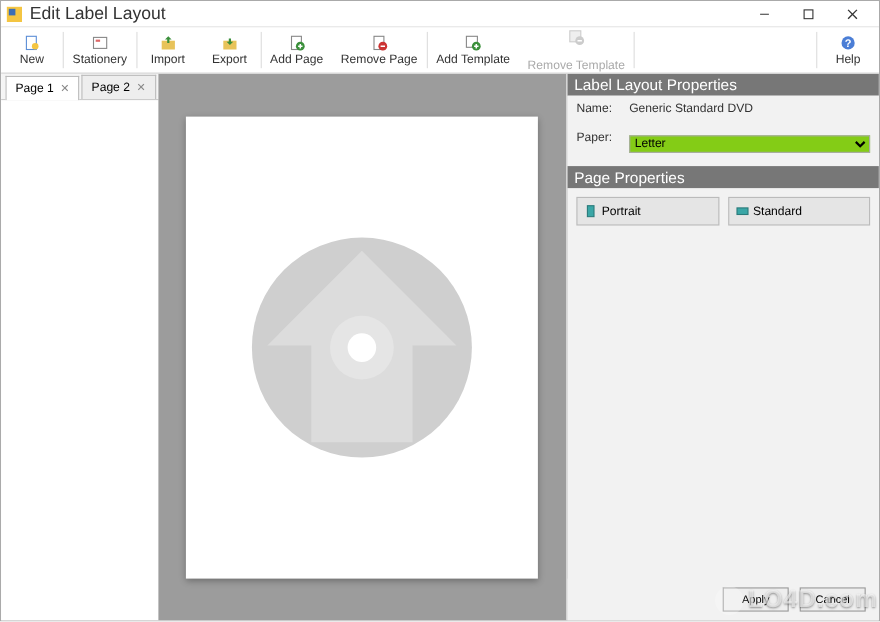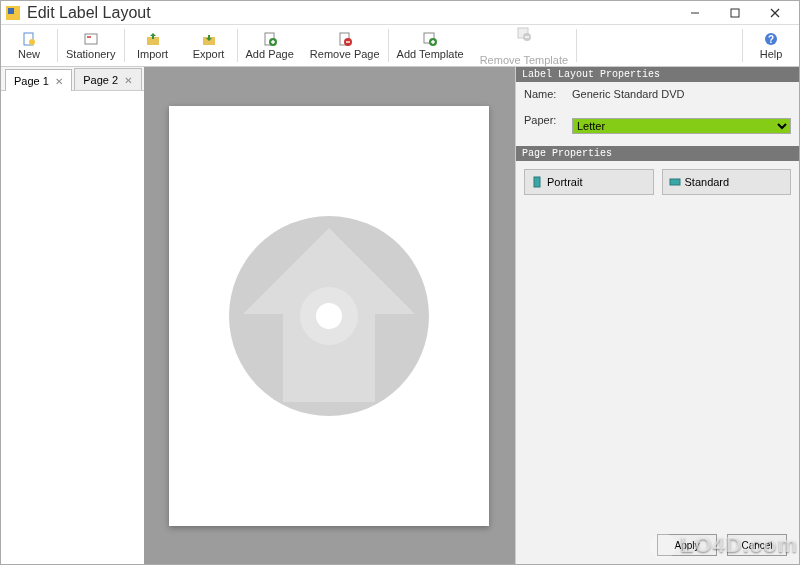--- a/index.html
+++ b/index.html
@@ -36,21 +36,21 @@
 
 
 .disc { position: relative; width: 200px; height: 200px; }
 .disc .outer { position: absolute; inset: 0; border-radius: 50%; background: #cfcfcf; }
 .disc .arrow { position: absolute; left: 50%; top: 50%; transform: translate(-50%,-50%); }
 .disc .hub { position: absolute; left: 50%; top: 50%; width: 58px; height: 58px; transform: translate(-50%,-50%); border-radius: 50%; background: #e5e5e5; }
 .disc .hole { position: absolute; left: 50%; top: 50%; width: 26px; height: 26px; transform: translate(-50%,-50%); border-radius: 50%; background: #fff; }
 
 
 .props { width: 284px; background: #f2f2f2; border-left: 1px solid #ccc; display: flex; flex-direction: column; font-size: 11px; }
-.props .sect-head { background: #777; color: #fff; font-size: 10px; padding: 2px 6px; font-family: Liberation Mono, monospace; }
+.props .sect-head { background: #777; color: #fff; font-size: 14px; padding: 2px 6px; }
 .props .sect-body { padding: 6px 8px; background: #f2f2f2; }
 .props .row { display: flex; align-items: center; margin-bottom: 6px; gap: 10px; }
 .props .row label { width: 38px; color: #333; }
 .props .row .val { flex: 1; color: #333; }
 .props select { flex: 1; font-size: 11px; height: 16px; border: 1px solid #aaa; background: #84cc16; margin-top: 12px; }
 .page-opts { display: flex; gap: 8px; padding: 8px; }
 .page-opt { flex: 1; height: 26px; border: 1px solid #bbb; background: #e5e5e5; display: flex; align-items: center; padding: 0 6px; font-size: 11px; cursor: pointer; gap: 4px; }
 .page-opt .po-icon { width: 12px; height: 12px; }
 .props .filler { flex: 1; }
 .props .btnrow { display: flex; justify-content: flex-end; gap: 10px; padding: 8px 12px; background: #f2f2f2; }

